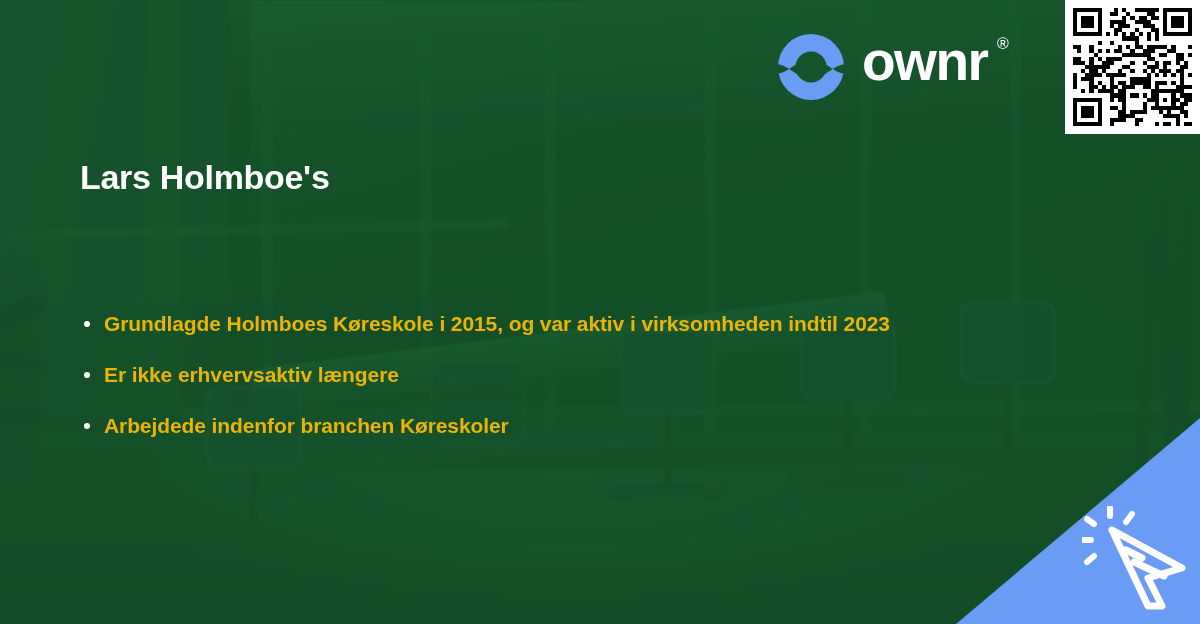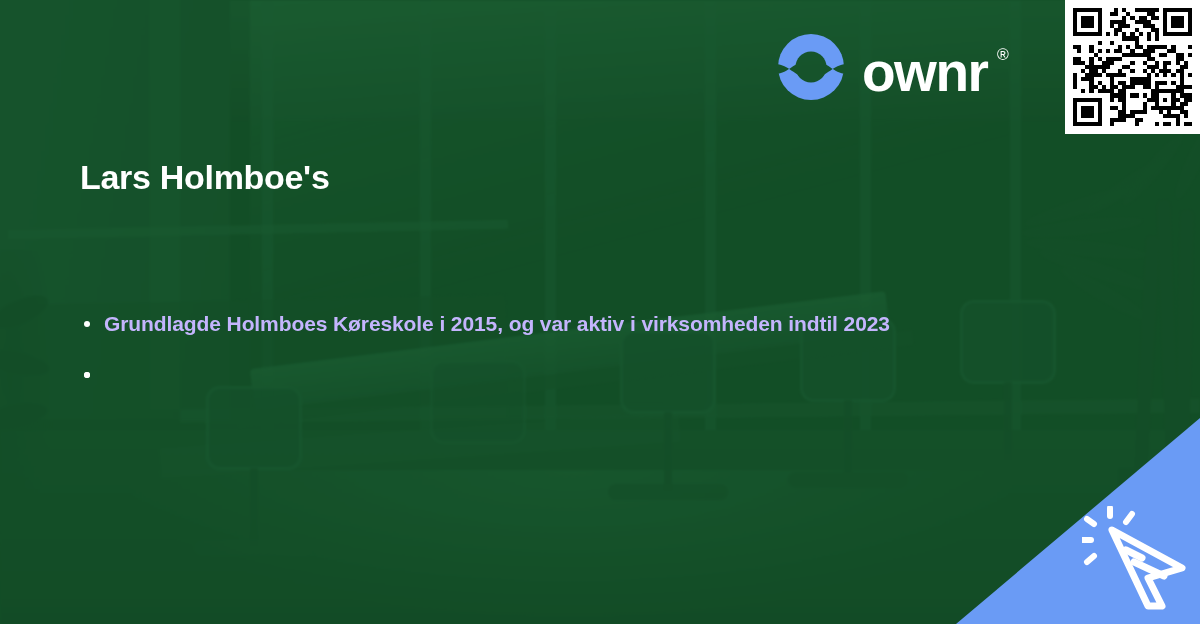--- a/index.html
+++ b/index.html
@@ -149,21 +149,21 @@
     position:absolute; right:0; bottom:0;
     width:244px; height:206px;
     background:#6a9bf5;
     clip-path:polygon(100% 0, 100% 100%, 0 100%);
   }
   #cursor-icon { position:absolute; right:6px; bottom:6px; }
 
   
   #logo {
     position:absolute; left:778px; top:34px;
-    display:flex; align-items:flex-end; gap:18px;
+    display:flex; align-items:flex-start; gap:18px;
   }
   #logo-mark { width:66px; height:66px; display:block; }
   #logo-word {
     color:#ffffff; font-size:55px; font-weight:700;
     letter-spacing:-1.5px; line-height:1;
     position:relative;
   }
   #logo-reg {
     position:absolute; right:-20px; top:2px;
     font-size:16px; font-weight:400;
@@ -189,21 +189,21 @@
   #headline {
     position:absolute; left:80px; top:158px;
     color:#ffffff;
   }
   #title-1 { font-size:34px; font-weight:700; line-height:1.14; letter-spacing:-.3px; }
   #title-2 { font-size:35px; font-weight:400; line-height:1.2; letter-spacing:-.2px; margin-top:6px; }
 
   #bullets {
     position:absolute; left:82px; top:308px;
     width:900px;
-    color:#c4b5fd;
+    color:#eab308;
   }
   .bullet {
     position:relative;
     padding-left:22px;
     font-size:21px;
     font-weight:700;
     line-height:1.48;
     margin-bottom:20px;
     letter-spacing:-.1px;
   }
@@ -1148,23 +1148,25 @@
     <div id="title-1">Lars Holmboe's</div>
   </div>
 
   <div id="bullets">
     <div class="bullet">
       <span class="dot"></span>
       <span>Grundlagde Holmboes Køreskole i 2015, og var aktiv i virksomheden indtil 2023</span>
     </div>
     <div class="bullet">
       <span class="dot"></span>
+      <span>Er ikke erhvervsaktiv længere</span>
     </div>
     <div class="bullet">
       <span class="dot"></span>
+      <span>Arbejdede indenfor branchen Køreskoler</span>
     </div>
   </div>
 
   <div id="corner">
     <span id="cursor-icon">
       <svg width="112" height="108" viewBox="0 0 112 108" aria-hidden="true">
         <g fill="none" stroke="#ffffff" stroke-width="7" stroke-linecap="round" stroke-linejoin="round">
           <path d="M30 24 L100 62 L66 72 L80 100 L66 100 L30 24 Z"></path>
           <line x1="44" y1="44" x2="60" y2="52"></line>
           <line x1="52" y1="56" x2="82" y2="70"></line>

